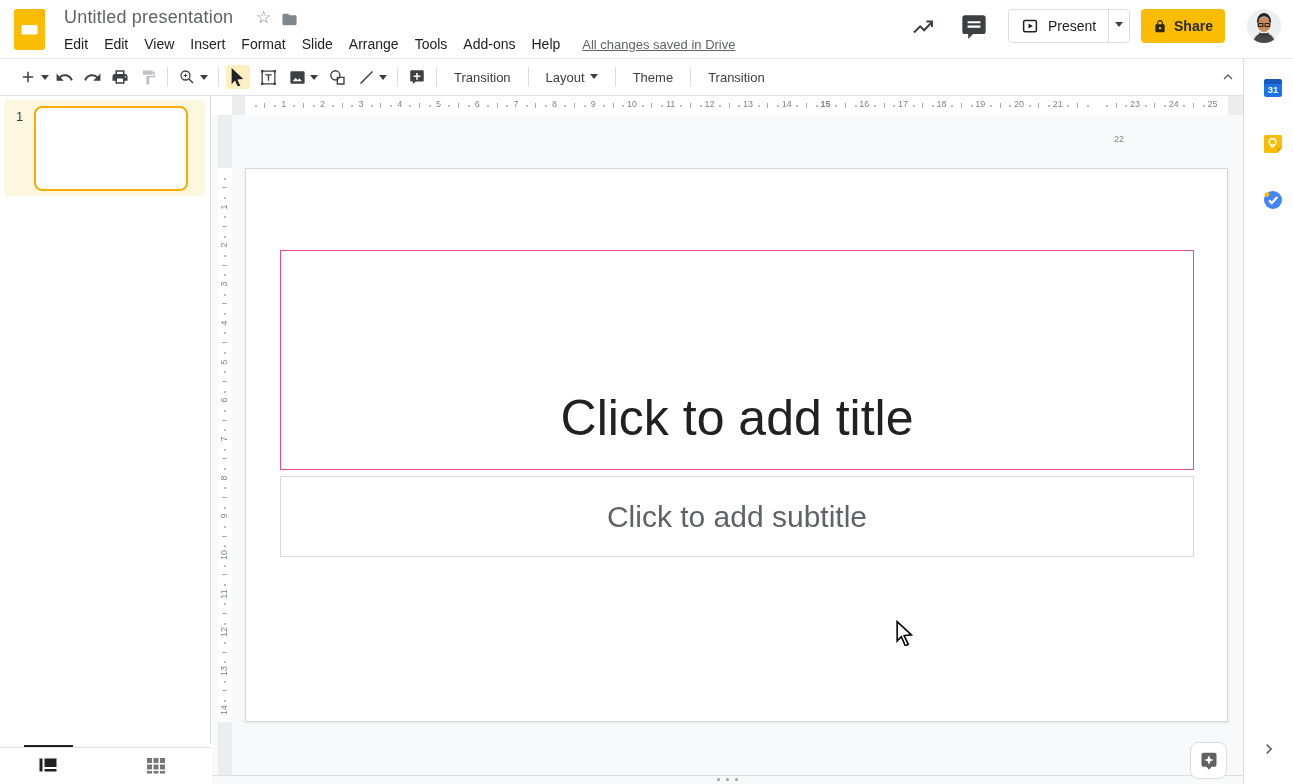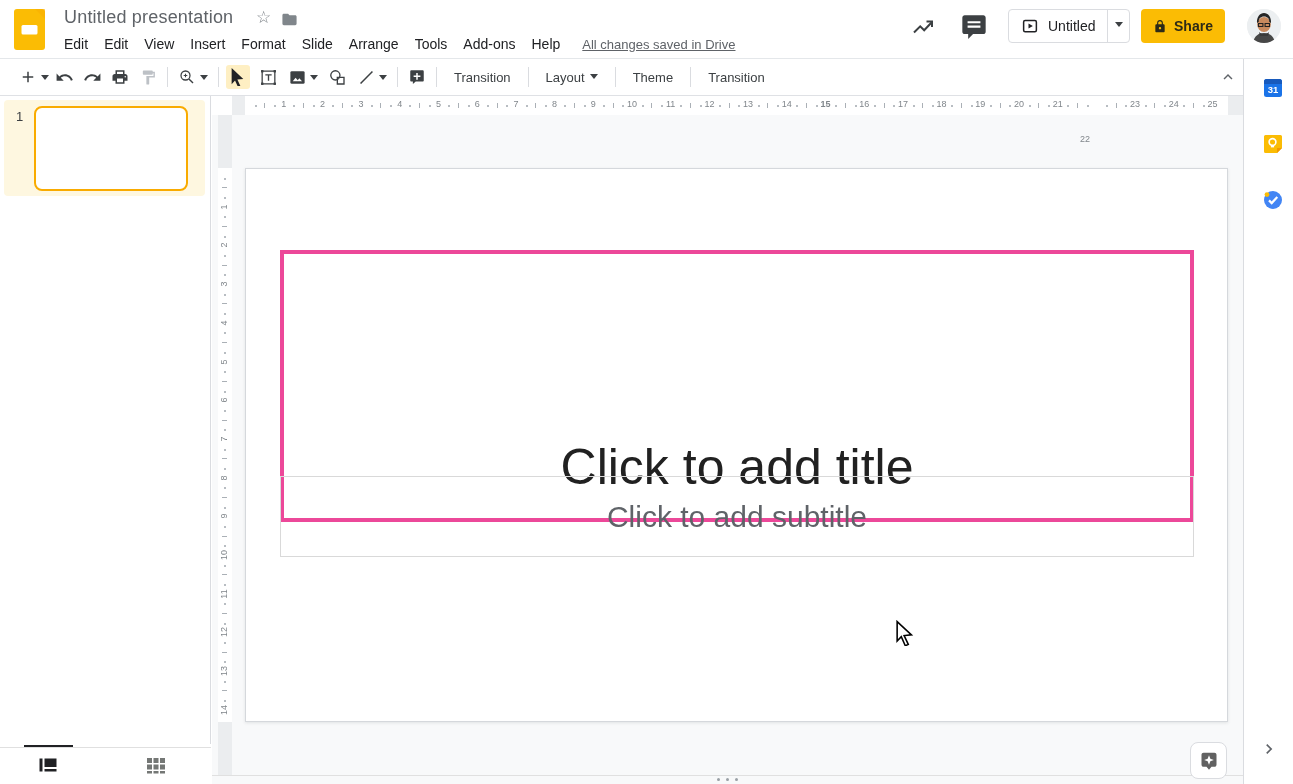--- a/index.html
+++ b/index.html
@@ -56,21 +56,21 @@
   #vruler { left:6px; top:19px; width:14px; height:660px; background:#ebedef; }
   #vruler-scale { position:absolute; left:0; top:53px; width:14px; height:554px; background:#fff; }
   .rnum { position:absolute; top:3px; width:16px; text-align:center; font-size:9px; color:#80868b; }
   .rtick { position:absolute; top:7px; width:1px; height:5px; background:#aab0b6; }
   .rdot { position:absolute; top:9px; width:2px; height:2px; background:#b8bdc2; }
   .vnum { position:absolute; left:0; width:14px; height:12px; text-align:center; font-size:9px; color:#80868b; transform:rotate(-90deg); }
   .vtick { position:absolute; left:4px; width:5px; height:1px; background:#aab0b6; }
   .vdot { position:absolute; left:6px; width:2px; height:2px; background:#b8bdc2; }
 
   #page { left:33px; top:72px; width:983px; height:554px; background:#fff; border:1px solid #d5d8dc; box-shadow:0 1px 3px rgba(60,64,67,.12); }
-  #title-box { left:34px; top:81px; width:914px; height:272px; border:4px solid #ec4899; display:flex; justify-content:center; align-items:flex-end; padding-bottom:22px; }
+  #title-box { left:34px; top:81px; width:914px; height:220px; border:1px solid #ec4899; display:flex; justify-content:center; align-items:flex-end; padding-bottom:22px; }
   #title-text { font-size:50px; color:#212121; white-space:nowrap; }
   #subtitle-box { left:34px; top:307px; width:914px; height:81px; border:1px solid #d9d9d9; display:flex; justify-content:center; align-items:center; }
   #subtitle-text { font-size:30px; color:#5f6368; white-space:nowrap; }
 
   #notes-divider { left:0; top:679px; width:1031px; height:1px; background:#e0e0e0; }
   #notes-handle { left:505px; top:682px; display:flex; gap:6px; }
   #notes-handle i { width:3px; height:3px; border-radius:50%; background:#9aa0a6; }
   #explore-btn { left:978px; top:646px; width:37px; height:37px; background:#fff; border:1px solid #dadce0; border-radius:8px; display:flex; align-items:center; justify-content:center; }
   #cursor { left:683px; top:524px; width:20px; height:26px; z-index:9; }
 
@@ -121,21 +121,21 @@
       <path d="M20 2H4c-1.1 0-2 .9-2 2v12c0 1.1.9 2 2 2h3v4.2L11.2 18H20c1.1 0 2-.9 2-2V4c0-1.1-.9-2-2-2z" fill="#3c4043"></path>
       <path d="M6.5 7h11v1.8h-11zM6.5 10.8h11v1.8h-11z" fill="#fff"></path>
     </svg>
 
     <div id="present-btn" class="abs">
       <div id="present-main">
         <svg width="18" height="18" viewBox="0 0 24 24">
           <rect x="3.5" y="4.5" width="17" height="15" rx="2" fill="none" stroke="#202124" stroke-width="2"></rect>
           <path d="M10 8.6v6.8l5.8-3.4z" fill="#202124"></path>
         </svg>
-        <span id="present-label">Untitled</span>
+        <span id="present-label">Present</span>
       </div>
       <div id="present-caret-part">
         <span class="tb-caret" style="margin:0;border-top-color:#3c4043;"></span>
       </div>
     </div>
 
     <div id="share-btn" class="abs">
       <svg width="14" height="15" viewBox="0 0 24 24">
         <path d="M18 8h-1V6c0-2.8-2.2-5-5-5S7 3.2 7 6v2H6c-1.1 0-2 .9-2 2v10c0 1.1.9 2 2 2h12c1.1 0 2-.9 2-2V10c0-1.1-.9-2-2-2zM9 6c0-1.7 1.3-3 3-3s3 1.3 3 3v2H9V6zm3 11c-1.1 0-2-.9-2-2s.9-2 2-2 2 .9 2 2-.9 2-2 2z" fill="#2d2a17"></path>
       </svg>
@@ -364,21 +364,21 @@
           <div class="rtick" style="left: 754.65px;"></div>
           <div class="rdot" style="left: 764.325px;"></div>
           <div class="rnum" style="left: 766px;">20</div>
           <div class="rdot" style="left: 783.675px;"></div>
           <div class="rtick" style="left: 793.35px;"></div>
           <div class="rdot" style="left: 803.025px;"></div>
           <div class="rnum" style="left: 804.7px;">21</div>
           <div class="rdot" style="left: 822.375px;"></div>
           <div class="rtick" style="left: 832.05px;"></div>
           <div class="rdot" style="left: 841.725px;"></div>
-          <div class="rnum" style="left: 832px; margin-top: 35px;">22</div>
+          <div class="rnum" style="left: 866px; margin-top: 35px;">22</div>
           <div class="rdot" style="left: 861.075px;"></div>
           <div class="rtick" style="left: 870.75px;"></div>
           <div class="rdot" style="left: 880.425px;"></div>
           <div class="rnum" style="left: 882.1px;">23</div>
           <div class="rdot" style="left: 899.775px;"></div>
           <div class="rtick" style="left: 909.45px;"></div>
           <div class="rdot" style="left: 919.125px;"></div>
           <div class="rnum" style="left: 920.8px;">24</div>
           <div class="rdot" style="left: 938.475px;"></div>
           <div class="rtick" style="left: 948.15px;"></div>

